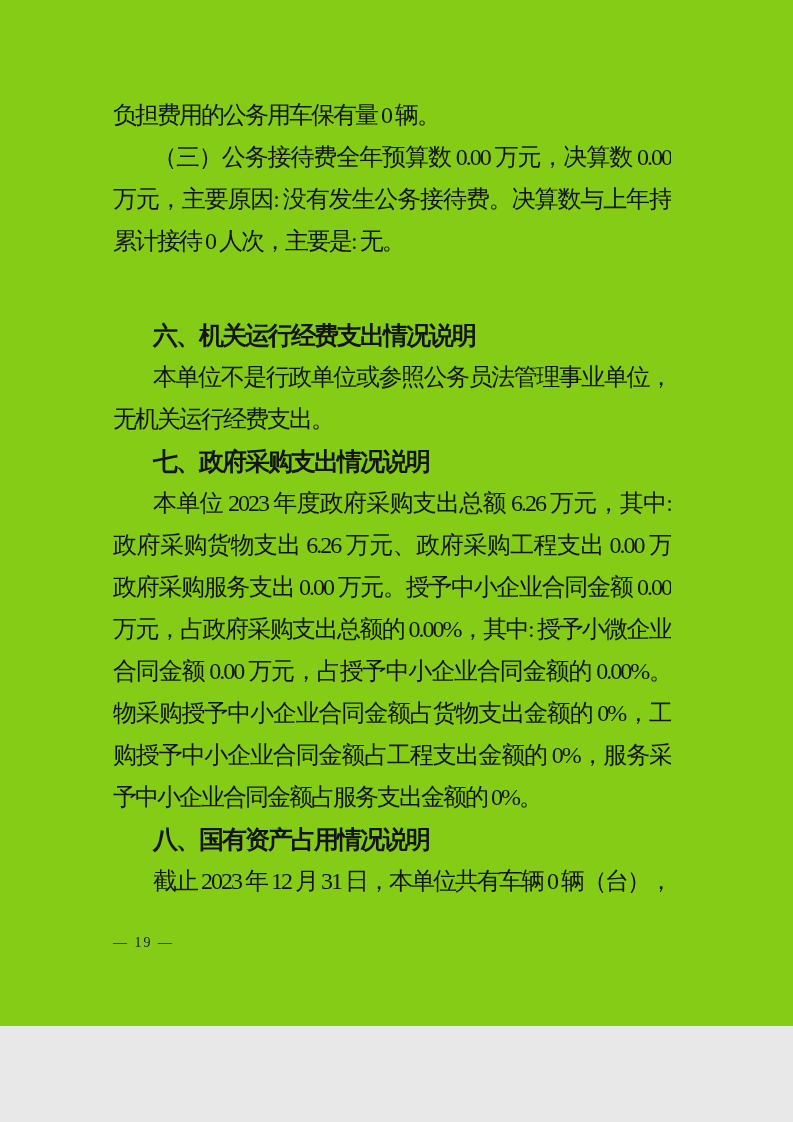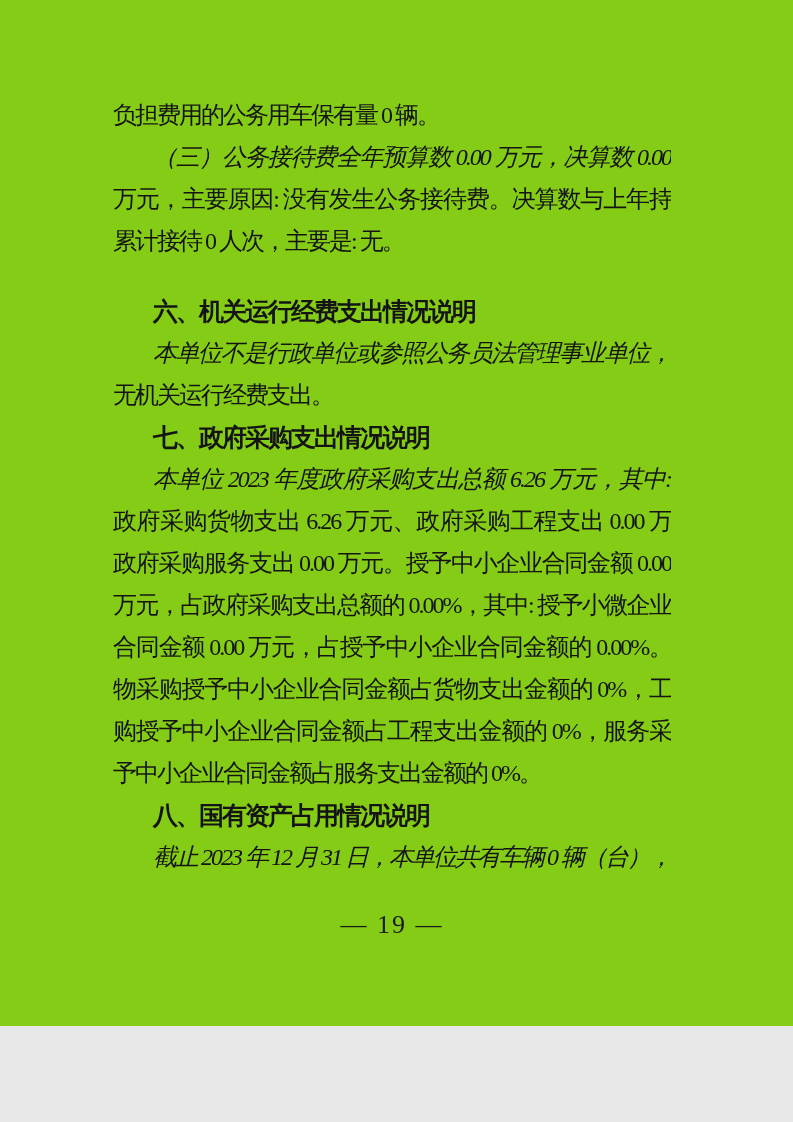--- a/index.html
+++ b/index.html
@@ -33,41 +33,39 @@
     text-justify: inter-character;
     white-space: normal;
     overflow: hidden;
   }
   .line.partial {
     text-align: left;
     text-align-last: left;
   }
   .line.indent {
     text-indent: 40px;
-    font-style: italic;
   }
   .heading {
     font-family: "Liberation Sans", "DejaVu Sans", sans-serif;
     font-weight: bold;
     font-size: 25px;
     line-height: 42px;
     height: 42px;
     letter-spacing: -2px;
     padding-left: 40px;
     text-align: left;
     text-align-last: left;
   }
   .heading.first-heading {
-    margin-top: 28px;
+    margin-top: 52px;
   }
   .footer {
-    margin-top: 26px;
+    margin-top: 20px;
     width: 558px;
-    text-align: center;
-    font-size: 26px;
+    font-size: 14px;
     line-height: 42px;
     letter-spacing: 2px;
     color: #1a1a1a;
   }
 </style>
 </head>
 <body>
 
 <div class="page">
   <div class="textcol">

